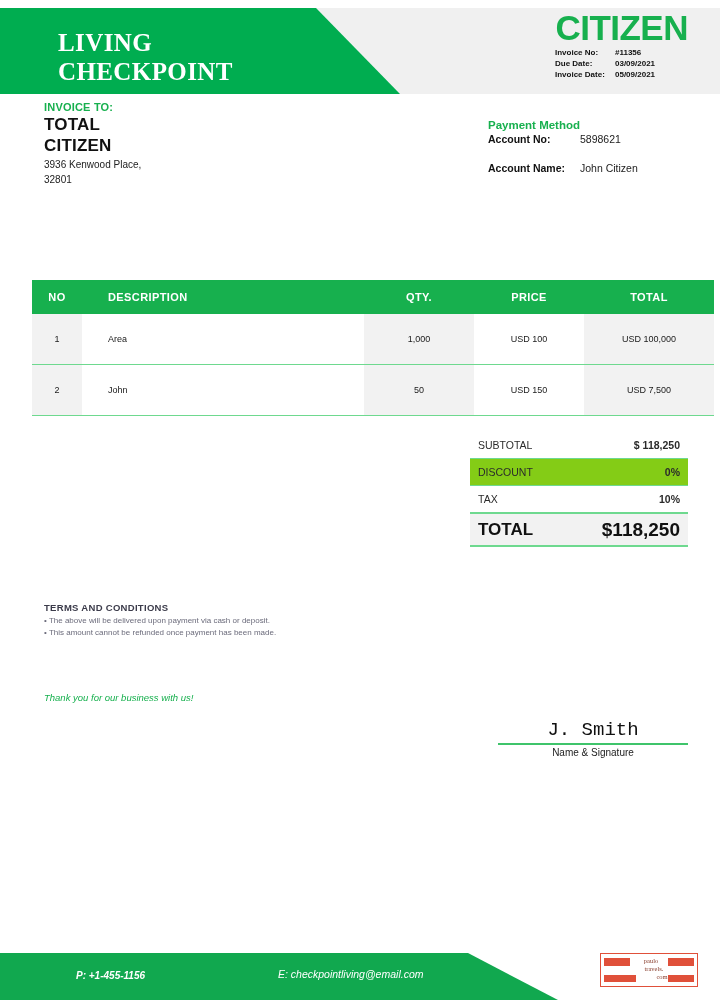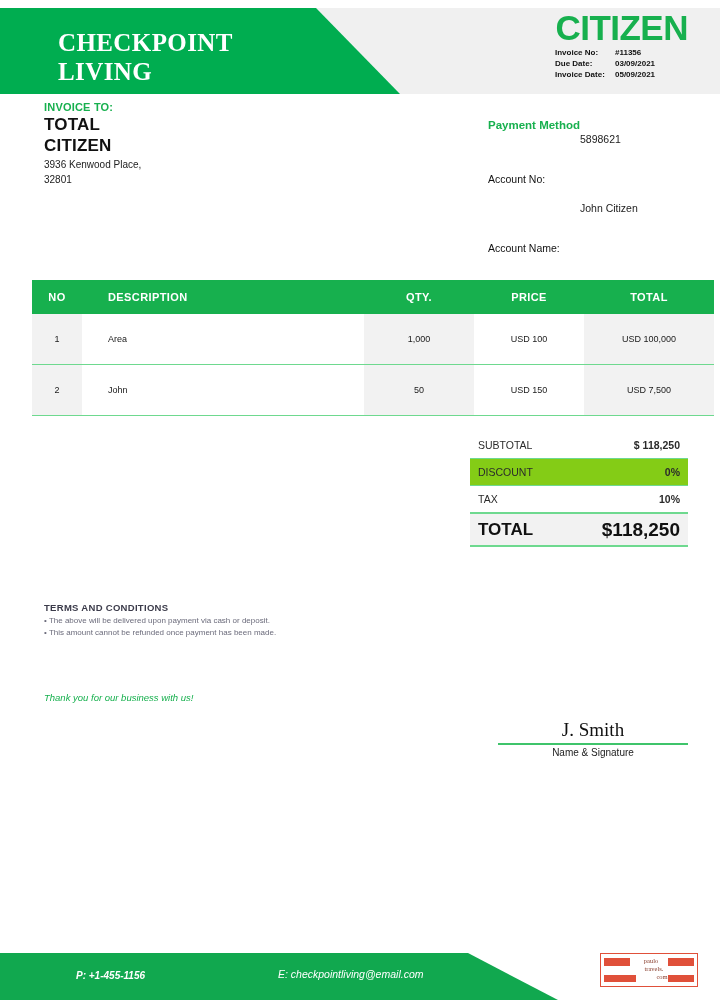--- a/index.html
+++ b/index.html
@@ -107,21 +107,21 @@
     font-weight: bold;
     color: #17b04e;
     line-height: 14px;
   }
   .pay-row {
     display: flex;
     font-size: 10.5px;
     line-height: 15px;
   }
   .pay-row.spaced { margin-top: 14px; }
-  .pay-label { font-weight: normal; color: #111111; width: 92px; margin-top: 40px; }
+  .pay-label { font-weight: bold; color: #111111; width: 92px; }
   .pay-value { color: #222222; }
 
   
   .items {
     position: absolute;
     left: 32px; top: 280px;
     width: 656px;
     border-collapse: collapse;
     table-layout: fixed;
   }
@@ -215,21 +215,21 @@
   }
 
   
   .signature {
     position: absolute;
     right: 32px; top: 718px;
     width: 190px;
     text-align: center;
   }
   .sign-name {
-    font-family: Liberation Serif, serif;
+    font-family: Liberation Mono, monospace;
     font-size: 19px;
     color: #111111;
     line-height: 24px;
   }
   .sign-rule {
     height: 2px;
     background: #3fc46b;
     margin: 1px 0 2px 0;
   }
   .sign-caption {
@@ -299,22 +299,22 @@
   .logo-t2 { padding-left: 10px; }
   .logo-t3 { padding-left: 26px; }
 </style>
 </head>
 <body>
 
 <div class="header">
   <div class="hdr-gray"></div>
   <div class="hdr-green"></div>
   <div class="company-name">
+    <div>LIVING</div>
     <div>CHECKPOINT</div>
-    <div>LIVING</div>
   </div>
   <div class="invoice-word">CITIZEN</div>
   <div class="meta">
     <div class="meta-row">
       <span class="meta-label">Invoice No:</span>
       <span class="meta-value">#11356</span>
     </div>
     <div class="meta-row">
       <span class="meta-label">Due Date:</span>
       <span class="meta-value">03/09/2021</span>

